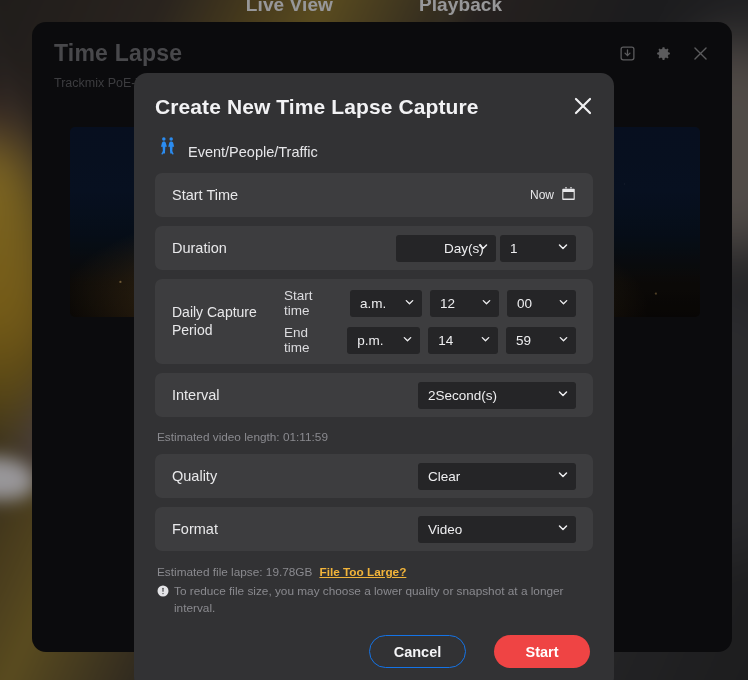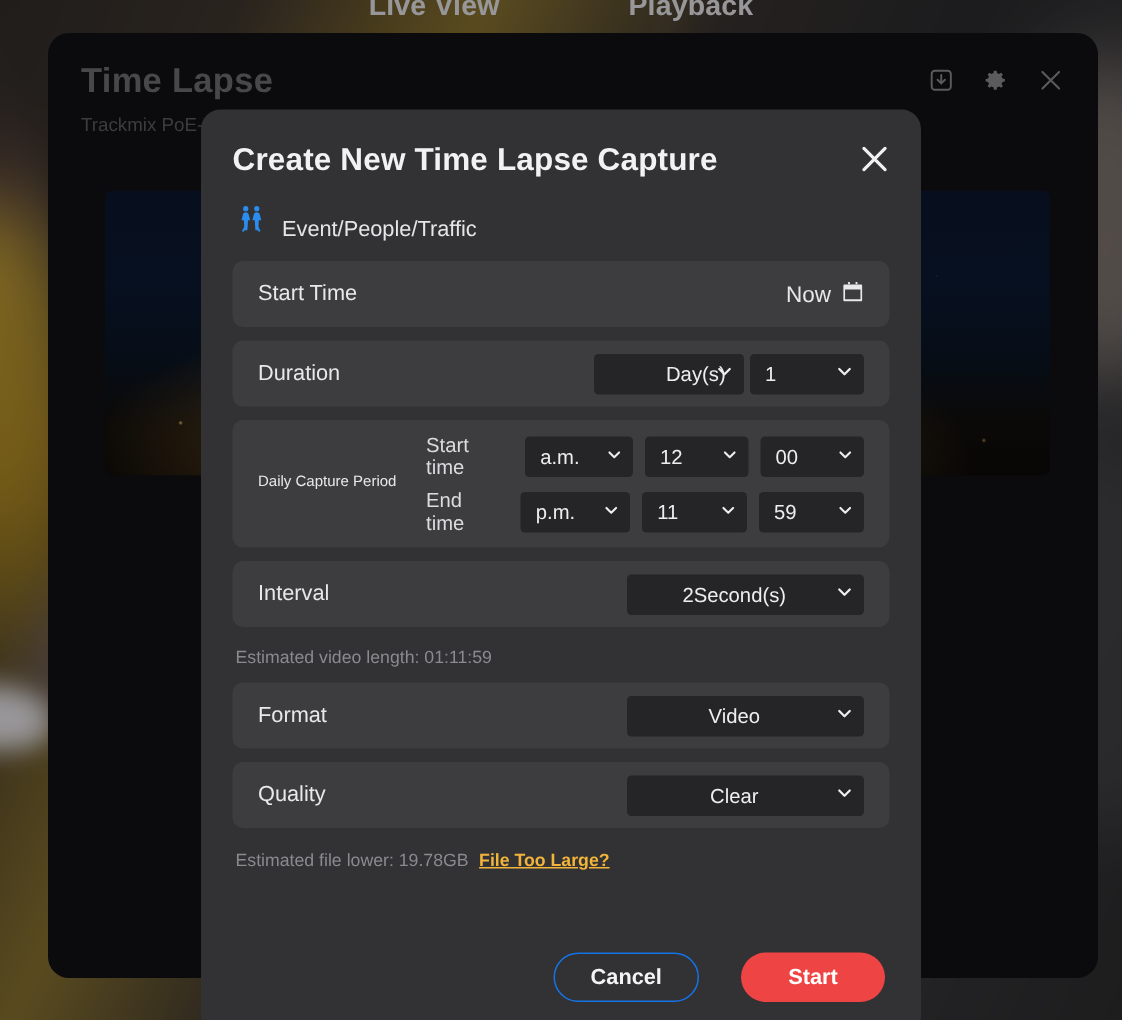--- a/index.html
+++ b/index.html
@@ -236,21 +236,21 @@
     font-size: 14.5px;
     color: #e8e8ea;
     flex: 0 0 auto;
   }
   .field .spacer { flex: 1 1 auto; }
 
   .now-wrap {
     display: flex;
     align-items: center;
     gap: 7px;
-    font-size: 15px;
+    font-size: 12px;
     color: #e8e8ea;
     cursor: pointer;
   }
 
   
   .sel {
     position: relative;
     background: #252527;
     border-radius: 3px;
     height: 27px;
@@ -266,34 +266,34 @@
     position: absolute;
     right: 7px; top: 50%;
     transform: translateY(-50%);
     pointer-events: none;
   }
   .sel.w-dur   { width: 100px; padding-left: 48px; }
   .sel.w-num   { width: 76px; }
   .sel.w-ampm  { width: 73px; }
   .sel.w-hh    { width: 70px; }
   .sel.w-mm    { width: 70px; text-align: right; }
-  .sel.w-wide  { width: 158px; justify-content: center; }
+  .sel.w-wide  { width: 158px; }
 
   .row-duration { justify-content: flex-end; gap: 4px; }
 
   
   .field-dcp {
     flex-direction: row;
     align-items: center;
     padding-top: 9px;
     padding-bottom: 9px;
     min-height: 72px;
   }
   .dcp-label {
-    font-size: 10px;
+    font-size: 14px;
     color: #e8e8ea;
     width: 112px;
     line-height: 1.25;
     flex: 0 0 auto;
   }
   .dcp-rows {
     flex: 1 1 auto;
     display: flex;
     flex-direction: column;
     gap: 7px;
@@ -520,21 +520,21 @@
             <span class="tl">End time</span>
             <span class="sel w-ampm">
               <span>p.m.</span>
               <span class="chev">
                 <svg width="11" height="11" viewBox="0 0 24 24" fill="none" stroke="#eeeef0" stroke-width="3" stroke-linecap="round" stroke-linejoin="round">
                     <path d="M5 9l7 7 7-7"></path>
                   </svg>
               </span>
             </span>
             <span class="sel w-hh">
-              <span>11</span>
+              <span>14</span>
               <span class="chev">
                 <svg width="11" height="11" viewBox="0 0 24 24" fill="none" stroke="#eeeef0" stroke-width="3" stroke-linecap="round" stroke-linejoin="round">
                     <path d="M5 9l7 7 7-7"></path>
                   </svg>
               </span>
             </span>
             <span class="sel w-mm">
               <span>59</span>
               <span class="chev">
                 <svg width="11" height="11" viewBox="0 0 24 24" fill="none" stroke="#eeeef0" stroke-width="3" stroke-linecap="round" stroke-linejoin="round">
@@ -556,49 +556,59 @@
             <svg width="12" height="12" viewBox="0 0 24 24" fill="none" stroke="#eeeef0" stroke-width="3" stroke-linecap="round" stroke-linejoin="round">
                 <path d="M5 9l7 7 7-7"></path>
               </svg>
           </span>
         </span>
       </div>
 
       <div class="note">Estimated video length: 01:11:59</div>
 
       <div class="field">
+        <span class="field-label">Quality</span>
+        <span class="spacer"></span>
+        <span class="sel w-wide">
+          <span>Clear</span>
+          <span class="chev">
+            <svg width="12" height="12" viewBox="0 0 24 24" fill="none" stroke="#eeeef0" stroke-width="3" stroke-linecap="round" stroke-linejoin="round">
+                <path d="M5 9l7 7 7-7"></path>
+              </svg>
+          </span>
+        </span>
+      </div>
+
+      <div class="field">
         <span class="field-label">Format</span>
         <span class="spacer"></span>
         <span class="sel w-wide">
           <span>Video</span>
           <span class="chev">
             <svg width="12" height="12" viewBox="0 0 24 24" fill="none" stroke="#eeeef0" stroke-width="3" stroke-linecap="round" stroke-linejoin="round">
                 <path d="M5 9l7 7 7-7"></path>
               </svg>
           </span>
         </span>
       </div>
 
-      <div class="field">
-        <span class="field-label">Quality</span>
-        <span class="spacer"></span>
-        <span class="sel w-wide">
-          <span>Clear</span>
-          <span class="chev">
-            <svg width="12" height="12" viewBox="0 0 24 24" fill="none" stroke="#eeeef0" stroke-width="3" stroke-linecap="round" stroke-linejoin="round">
-                <path d="M5 9l7 7 7-7"></path>
-              </svg>
-          </span>
-        </span>
-      </div>
-
       <div class="note-size">
-        <span>Estimated file lower: 19.78GB</span><span class="link-warn">File Too Large?</span>
-      </div>
-
+        <span>Estimated file lapse: 19.78GB</span><span class="link-warn">File Too Large?</span>
+      </div>
+
+      <div class="hint">
+        <span class="warn-ic">
+          <svg width="12" height="12" viewBox="0 0 24 24">
+            <circle cx="12" cy="12" r="11" fill="#e4e4e7"></circle>
+            <rect x="10.9" y="5.6" width="2.2" height="8" rx="1.1" fill="#3a3a3c"></rect>
+            <circle cx="12" cy="17.2" r="1.3" fill="#3a3a3c"></circle>
+          </svg>
+        </span>
+        <span>To reduce file size, you may choose a lower quality or snapshot at a longer interval.</span>
+      </div>
 
     </div>
 
     <div class="modal-footer">
       <button class="btn btn-cancel">Cancel</button>
       <button class="btn btn-start">Start</button>
     </div>
 
   </div>
 

